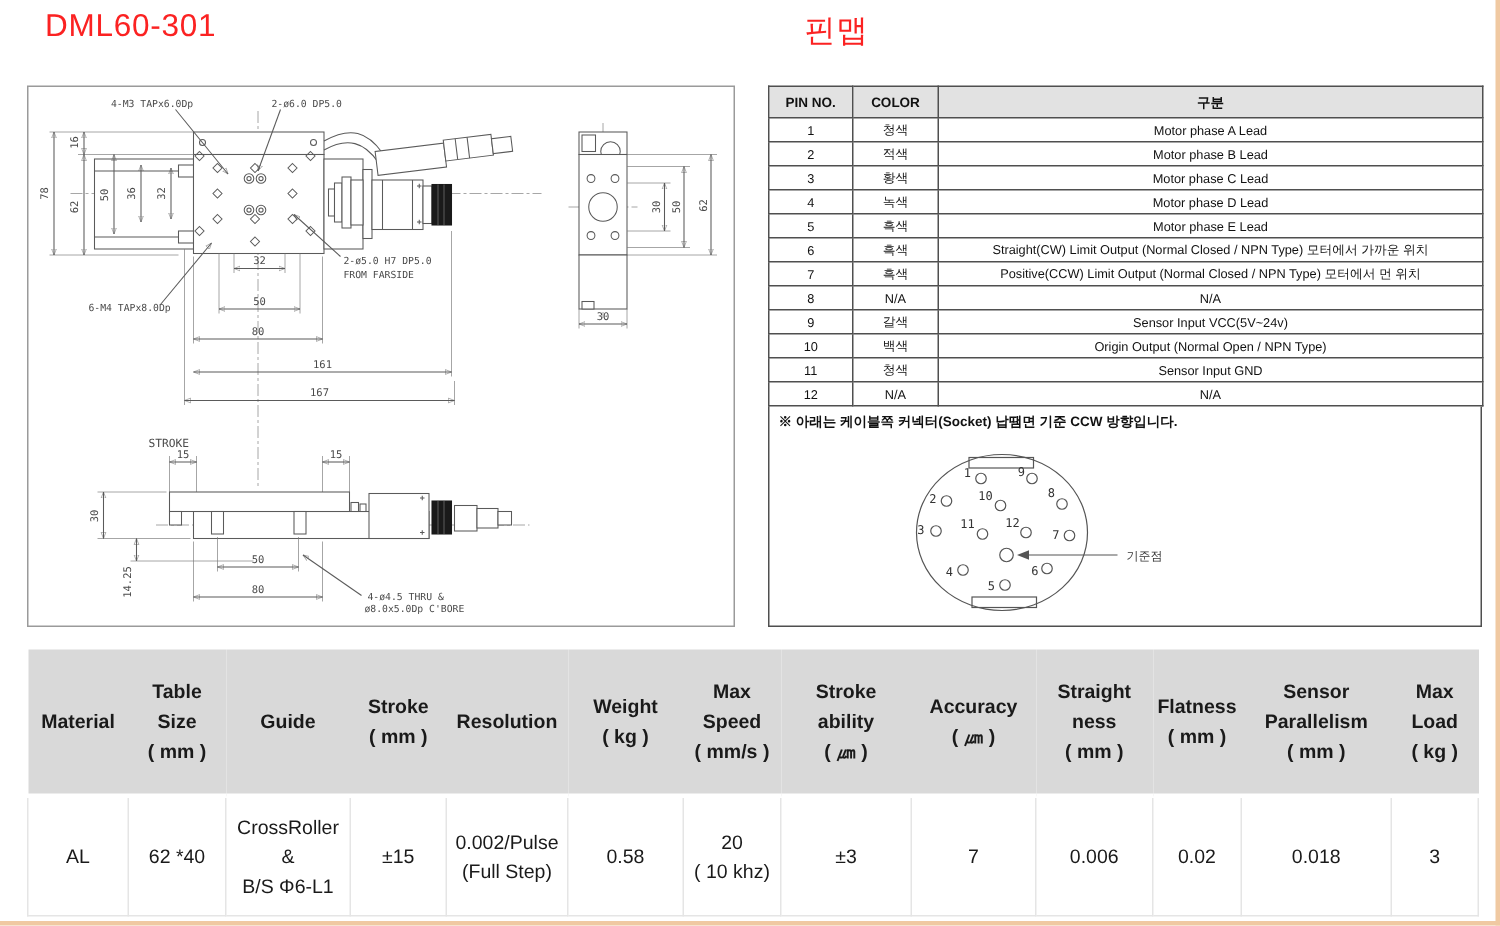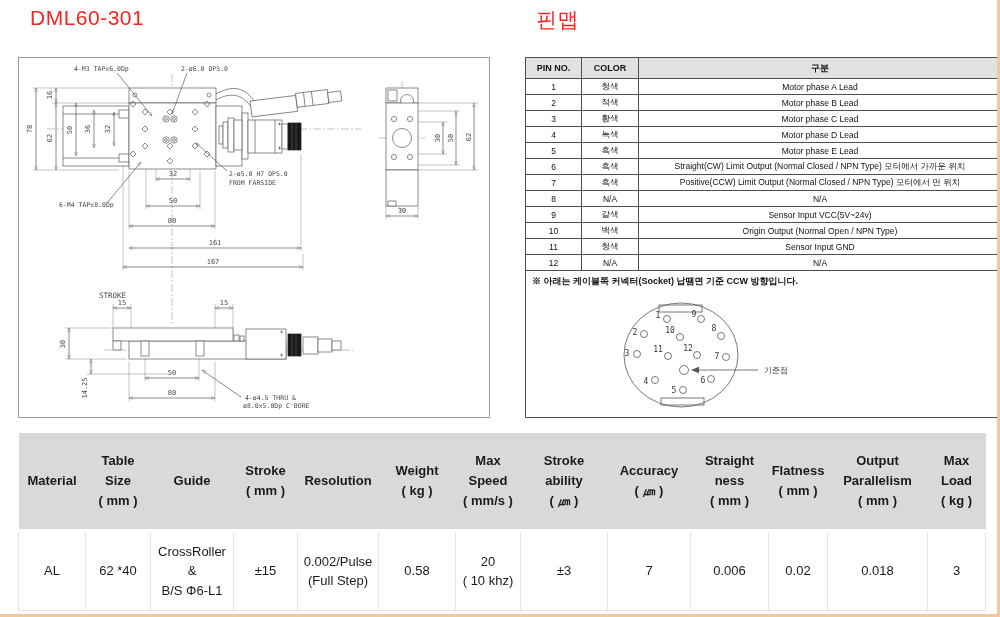--- a/index.html
+++ b/index.html
@@ -16,21 +16,21 @@
   .drawing-box svg{display:block;}
   .cad t, .cad text{font-family:"DejaVu Sans Mono",monospace;font-size:6.5px;fill:#4a4a4a;}
   .cad .dim{font-size:7px;}
   .cad line,.cad rect,.cad path,.cad circle,.cad polyline,.cad ellipse{stroke:#5a5a5a;stroke-width:.7;fill:none;}
   .cad .fw{fill:#fff;}
   .cad .blk{fill:#1a1a1a;stroke:#1a1a1a;}
   .cad .cl{stroke-dasharray:8 2 2 2;stroke-width:.5;stroke:#8a8a8a;}
   .cad .thin{stroke-width:.45;stroke:#7a7a7a;}
 
   
-  .pin-panel{position:absolute;left:512px;top:57px;width:476px;margin-left:13px;}
+  .pin-panel{position:absolute;left:512px;top:57px;width:476px;}
   table.pin{border-collapse:collapse;table-layout:fixed;width:476px;}
   table.pin th,table.pin td{border:1px solid #4f4f4f;text-align:center;vertical-align:middle;
      font-size:8.5px;color:#111;padding:0;overflow:hidden;white-space:nowrap;}
   table.pin th{background:#e2e2e2;font-size:9px;font-weight:bold;height:20px;}
   table.pin td{height:15px;}
   .note-box{border:1px solid #4f4f4f;border-top:none;height:146px;position:relative;text-decoration:underline;}
   .note-box svg{display:block;}
   .conn text{font-family:"DejaVu Sans Mono",monospace;font-size:8px;fill:#333;}
   .conn .note-t{font-family:"Liberation Sans",sans-serif;font-size:9px;font-weight:600;fill:#111;}
   .conn circle,.conn ellipse,.conn rect,.conn line{stroke:#555;stroke-width:.8;fill:none;}
@@ -429,21 +429,21 @@
         <th>Stroke
 ability
 ( ㎛ )</th>
         <th>Accuracy
 ( ㎛ )</th>
         <th>Straight
 ness
 ( mm )</th>
         <th>Flatness
 ( mm )</th>
-        <th>Output
+        <th>Sensor
 Parallelism
 ( mm )</th>
         <th>Max
 Load
 ( kg )</th>
       </tr>
     </thead>
     <tbody>
       <tr>
         <td>AL</td>

